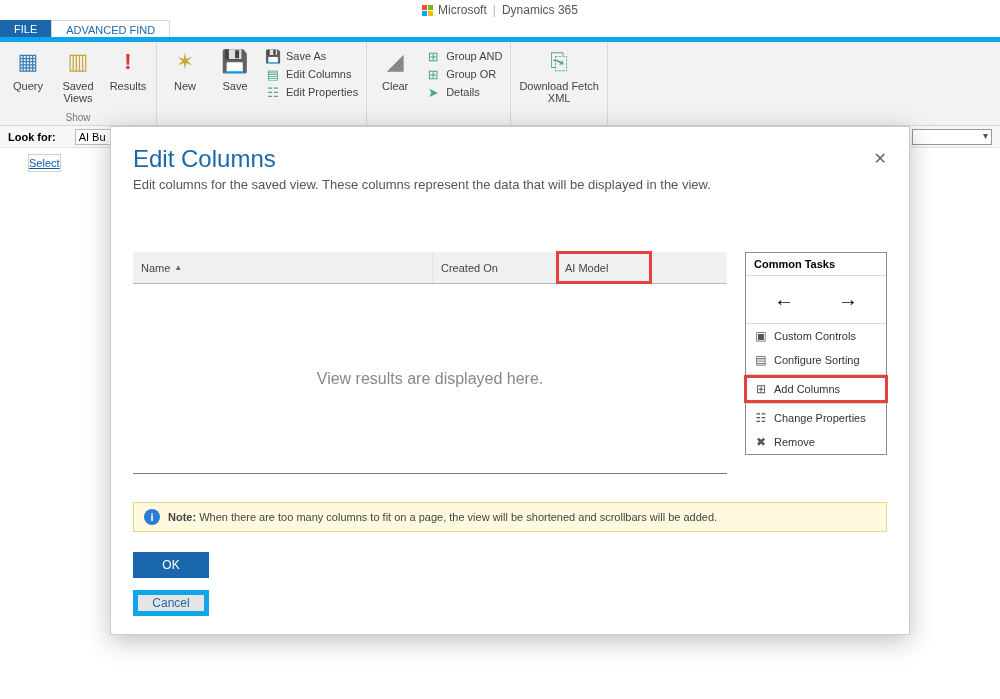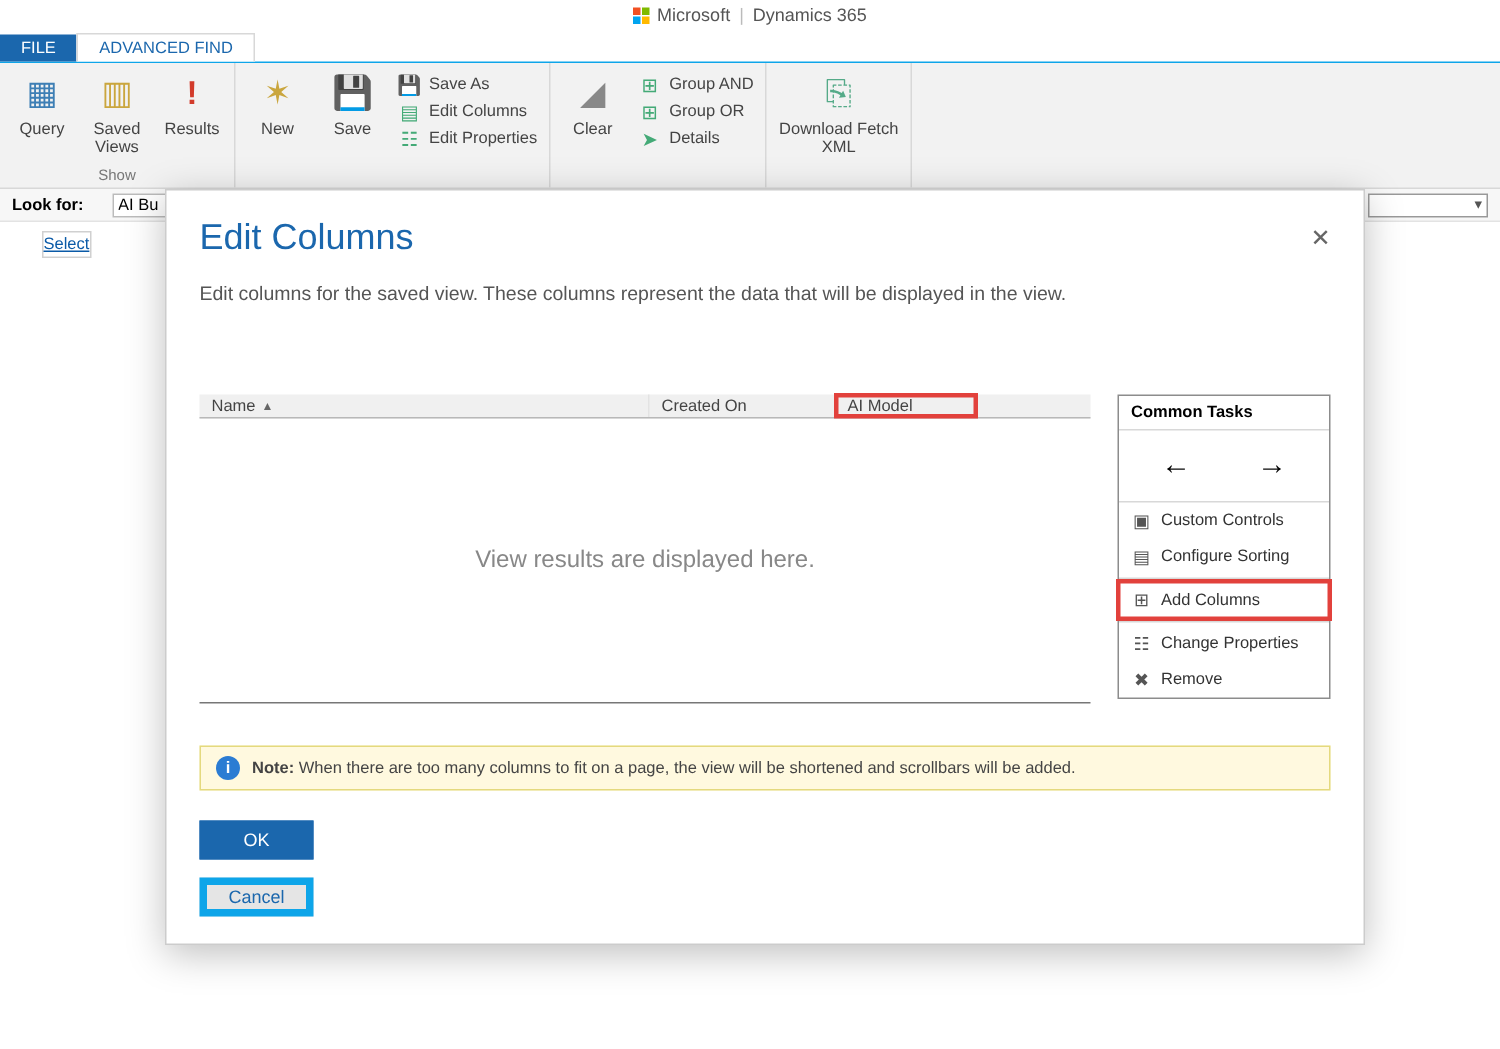--- a/index.html
+++ b/index.html
@@ -6,21 +6,21 @@
   body { background: #ffffff; width: 1000px; height: 699px; overflow: hidden; position: relative; }
 
   
   .app-header { height: 20px; background: #fff; display: flex; align-items: center; justify-content: center; font-size: 12px; color: #555; }
   .ms-logo { display: inline-grid; grid-template-columns: 5px 5px; grid-template-rows: 5px 5px; gap: 1px; margin-right: 5px; }
   .ms-logo span:nth-child(1){background:#f25022;} .ms-logo span:nth-child(2){background:#7fba00;}
   .ms-logo span:nth-child(3){background:#00a4ef;} .ms-logo span:nth-child(4){background:#ffb900;}
   .header-sep { color:#bbb; margin: 0 6px; }
 
   
-  .tabs { display: flex; height: 22px; border-bottom: 1px solid #0ea5e9; align-items: flex-end; }
+  .tabs { display: flex; height: 22px; border-bottom: 5px solid #0ea5e9; }
   .tab { padding: 3px 14px; font-size: 11px; cursor: pointer; }
   .tab.file { background:#1b67ad; color:#fff; }
   .tab.adv { color:#1b67ad; background:#fff; border:1px solid #d8d8d8; border-bottom:none; }
 
   
   .ribbon { background:#f2f2f2; height: 84px; display:flex; border-bottom:1px solid #d8d8d8; }
   .rib-group { border-right:1px solid #d8d8d8; padding:4px 8px 2px 8px; display:flex; flex-direction:column; }
   .rib-btns-row { display:flex; gap:10px; flex:1; }
   .rib-btn { display:flex; flex-direction:column; align-items:center; justify-content:flex-start; gap:2px; font-size:11px; color:#444; text-align:center; min-width:40px; }
   .rib-icon { width:32px; height:32px; display:flex; align-items:center; justify-content:center; font-size:22px; }
@@ -37,26 +37,26 @@
   .look-dropdown::after{content:"▾"; position:absolute; right:3px; top:0; font-size:10px; color:#555;}
 
   .select-row { height:34px; display:flex; align-items:flex-start; padding:6px 0 0 28px;}
   .select-link { color:#0a5aa7; text-decoration:underline; font-size:11px; border:1px solid #d0d0d0; padding:2px 0;}
 
   
   .modal-backdrop { position:absolute; inset:0; }
   .modal { position:absolute; left:110px; top:126px; width:800px; background:#fff; border:1px solid #ccc; box-shadow:0 6px 24px rgba(0,0,0,0.25); }
   .modal-inner { padding:18px 22px 18px 22px; }
   .modal-title { color:#1b67ad; font-size:24px; font-weight:400; }
-  .modal-sub { color:#555; font-size:13px; margin-top:15px; }
+  .modal-sub { color:#555; font-size:13px; margin-top:4px; }
   .modal-close { position:absolute; top:22px; right:22px; font-size:16px; color:#666; cursor:pointer; }
 
   .columns-area { display:flex; margin-top:60px; gap:18px; }
   .grid-pane { flex:1; }
-  .grid-header { display:flex; border-bottom:1px solid #b8b8b8; background:#f0f0f0; height:16px;}
+  .grid-header { display:flex; border-bottom:1px solid #b8b8b8; background:#f0f0f0; height:32px;}
   .gh { font-size:11px; color:#444; padding:3px 8px; border-right:1px solid #e3e3e3; display:flex; align-items:center;}
   .gh.name{ width:300px; }
   .gh.created{ width:124px; }
   .gh.ai { width:94px; outline:3px solid #e2413c; outline-offset:-2px; }
   .gh.filler{ flex:1; border-right:none;}
   .sort-arrow{ margin-left:4px; font-size:8px; color:#666;}
   .grid-body { height:190px; display:flex; align-items:center; justify-content:center; color:#888; font-size:16px; border-bottom:1px solid #777;}
   
   .tasks-pane { width:142px; border:1px solid #8c8c8c; align-self:flex-start;}
   .tasks-title { font-size:11px; font-weight:700; padding:5px 8px; border-bottom:1px solid #d8d8d8;}

